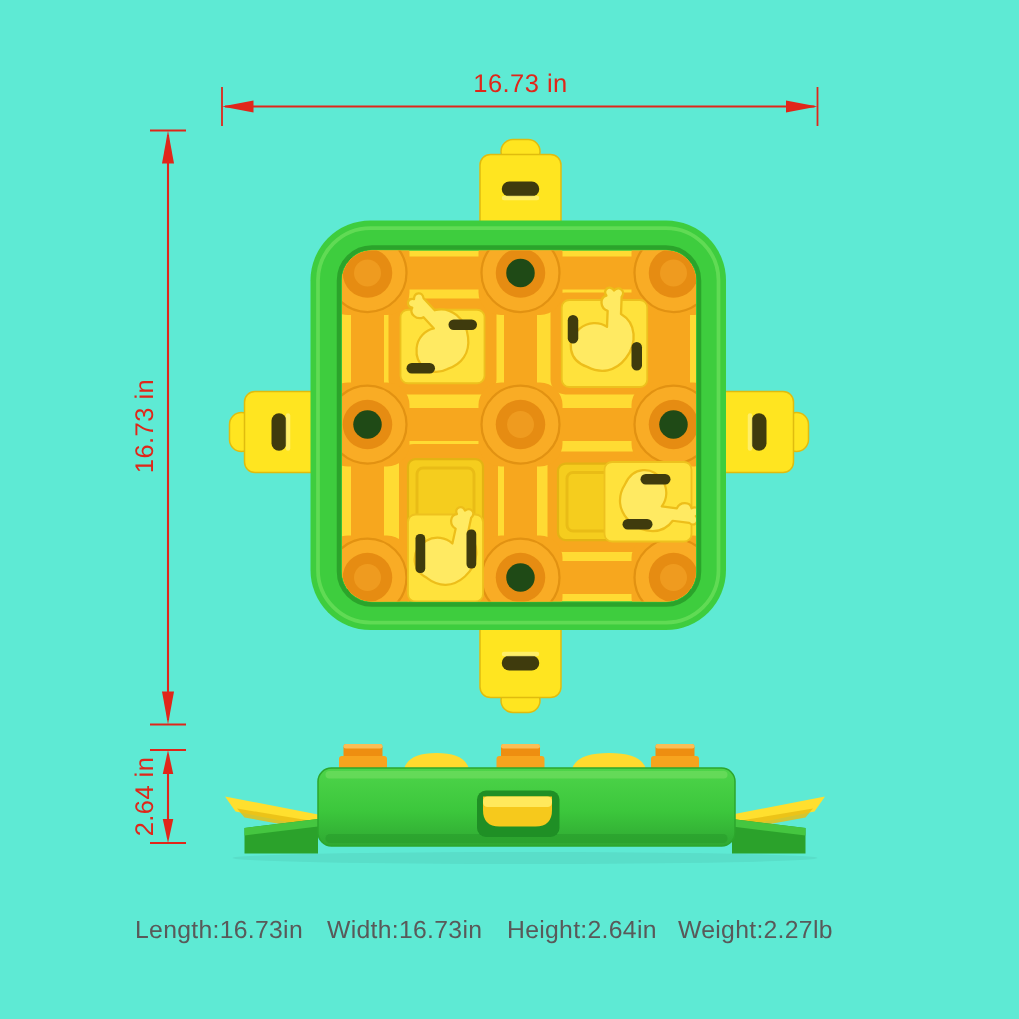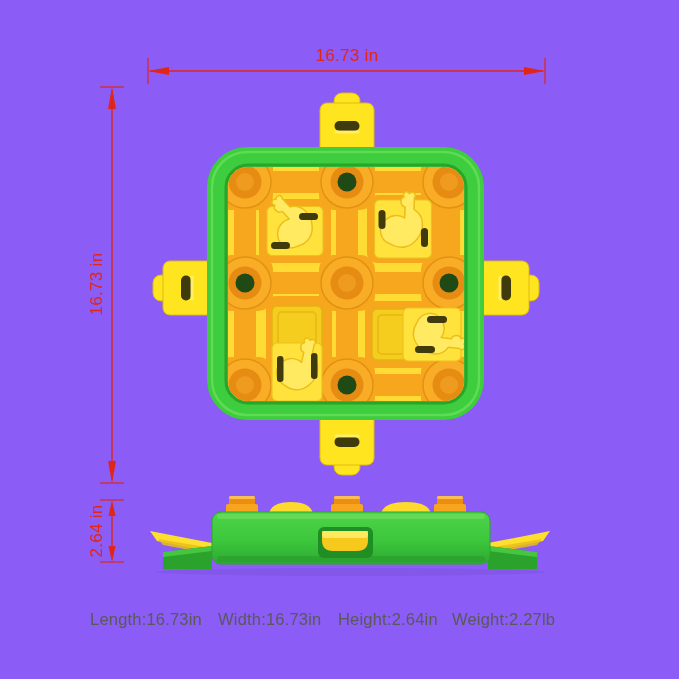--- a/index.html
+++ b/index.html
@@ -1,19 +1,19 @@
 <!DOCTYPE html>
 <html><head>
 <meta charset="utf-8">
 <style>
   html,body{margin:0;padding:0;background:#ffffff;}
   .stage{
     position:relative;
     width:679px;height:679px;
-    background:#8b5cf6;
+    background:#5eead4;
     font-family:"Liberation Sans", sans-serif;
     overflow:hidden;
   }
   svg{display:block}
   .dim-line{stroke:#e0261a;stroke-width:1.4;fill:none}
   .dim-tick{stroke:#e0261a;stroke-width:1.2}
   .dim-head{fill:#e0261a;stroke:none}
   .dim-label{fill:#e0261a;font-size:17px;letter-spacing:.3px}
   .spec-label{fill:#595959;font-size:16.5px;letter-spacing:.2px}
 </style>

